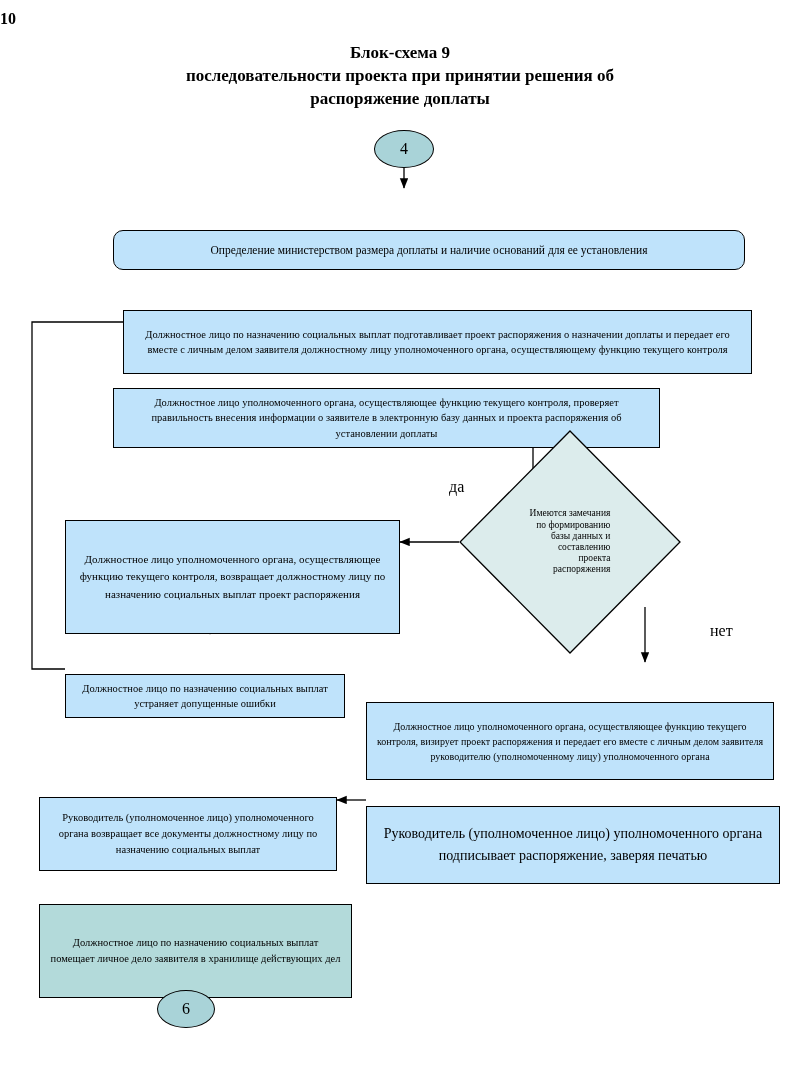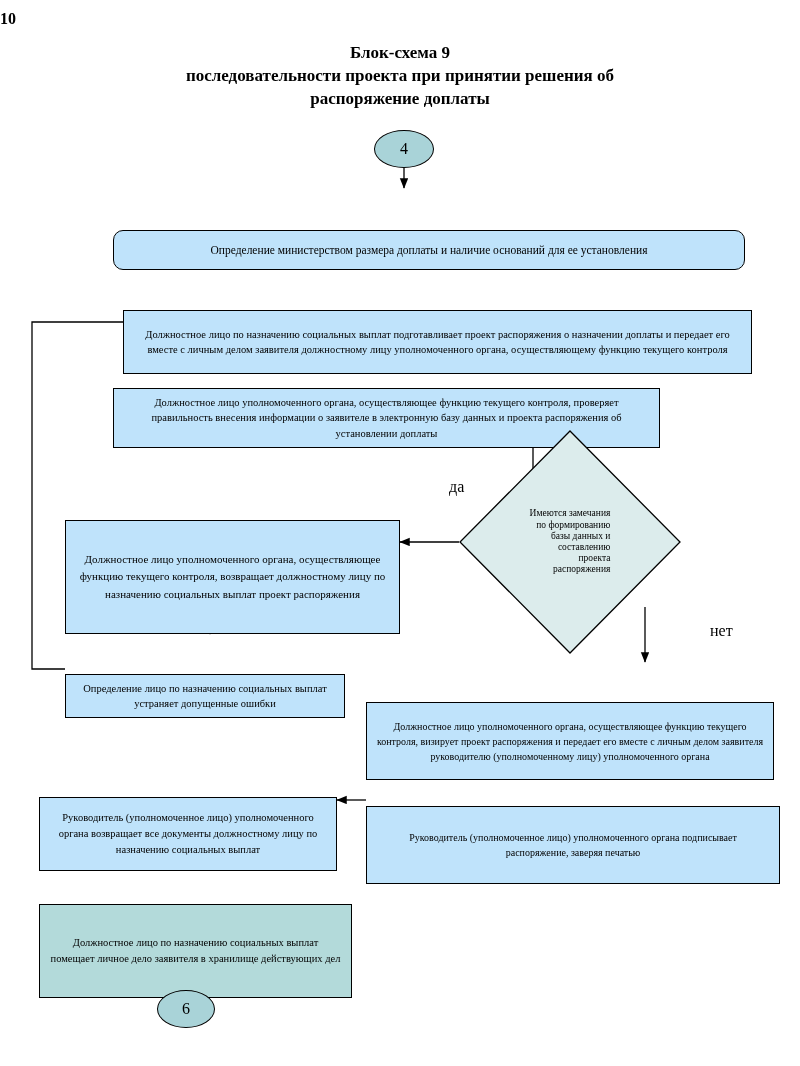--- a/index.html
+++ b/index.html
@@ -177,28 +177,28 @@
   </div>
 
   <div class="edge-label" style="left:401px; top:478px;">да</div>
   <div class="edge-label" style="left:662px; top:598px;margin-top:24px;">нет</div>
 
   <div class="node box-blue" style="left:65px; top:480px; width:335px; height:114px; font-size:11px; padding:0 10px; line-height:1.55;">
     <span class="txt">Должностное лицо уполномоченного органа, осуществляющее функцию текущего контроля, возвращает должностному лицу по назначению социальных выплат проект распоряжения</span>
   </div>
 
   <div class="node box-blue" style="left:65px; top:634px; width:280px; height:44px; font-size:10.5px; padding:0 8px; line-height:1.45;">
-    <span class="txt">Определение лицо по назначению социальных выплат устраняет допущенные ошибки</span>
+    <span class="txt">Должностное лицо по назначению социальных выплат устраняет допущенные ошибки</span>
   </div>
 
   <div class="node box-blue" style="left:366px; top:662px; width:408px; height:78px; font-size:10px; padding:0 8px; line-height:1.5;">
     <span class="txt">Должностное лицо уполномоченного органа, осуществляющее функцию текущего контроля, визирует проект распоряжения и передает  его вместе с личным делом заявителя руководителю (уполномоченному лицу) уполномоченного органа</span>
   </div>
 
-  <div class="node box-blue" style="left:366px; top:766px; width:414px; height:78px; font-size:10px; padding:16px 10px; line-height:1.55;">
+  <div class="node box-blue" style="left:366px; top:766px; width:414px; height:78px; font-size:14px; padding:16px 10px; line-height:1.55;">
     <span class="txt">Руководитель (уполномоченное лицо) уполномоченного органа подписывает  распоряжение, заверяя   печатью</span>
   </div>
 
   <div class="node box-blue" style="left:39px; top:757px; width:298px; height:74px; font-size:10.5px; padding:0 10px; line-height:1.5;">
     <span class="txt">Руководитель (уполномоченное лицо) уполномоченного органа возвращает все документы должностному лицу по назначению социальных выплат</span>
   </div>
 
   <div class="node box-teal" style="left:39px; top:864px; width:313px; height:94px; font-size:10.5px; padding:0 10px; line-height:1.55;">
     <span class="txt">Должностное лицо по назначению социальных выплат помещает личное дело заявителя в хранилище действующих дел</span>
   </div>

